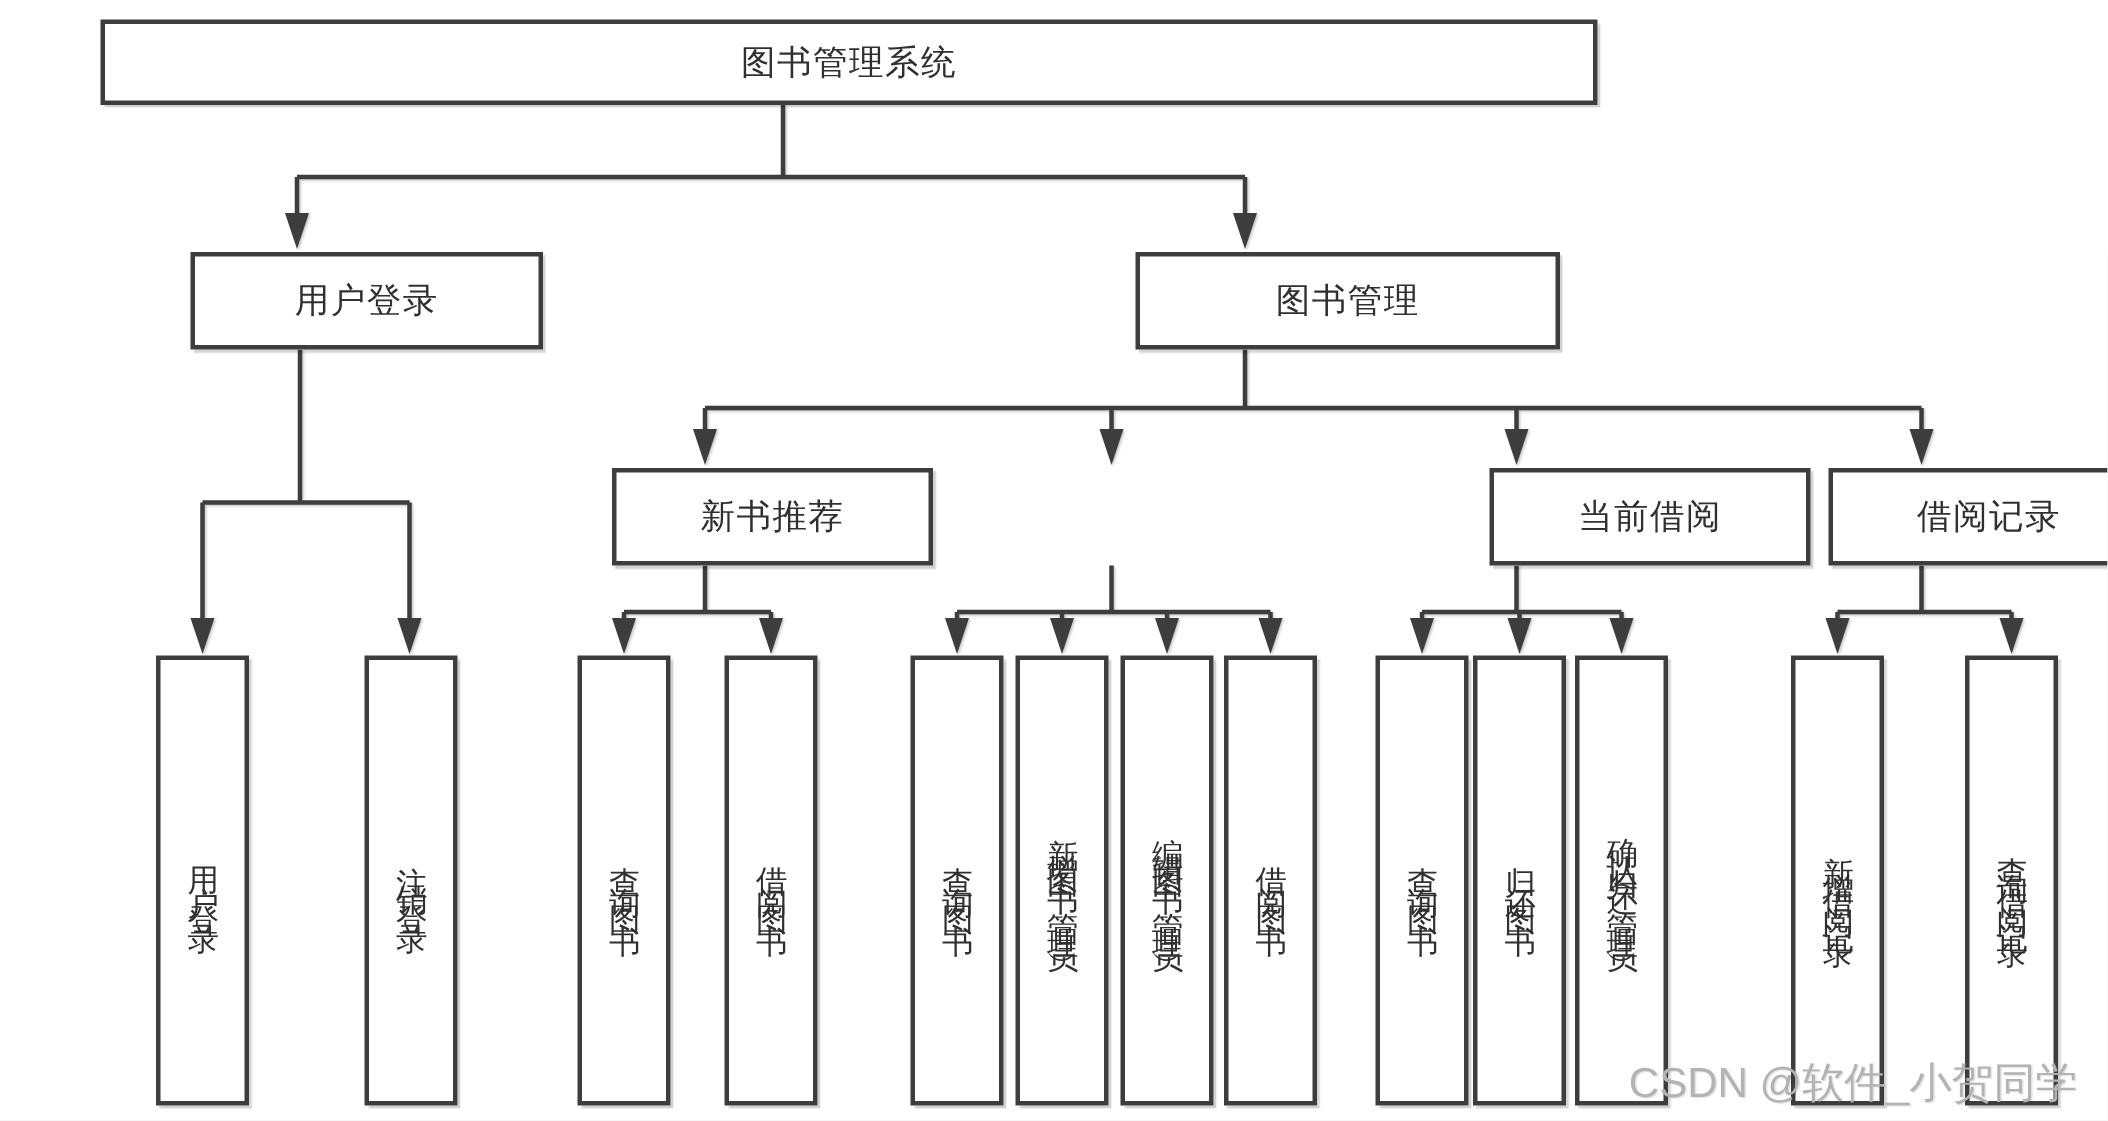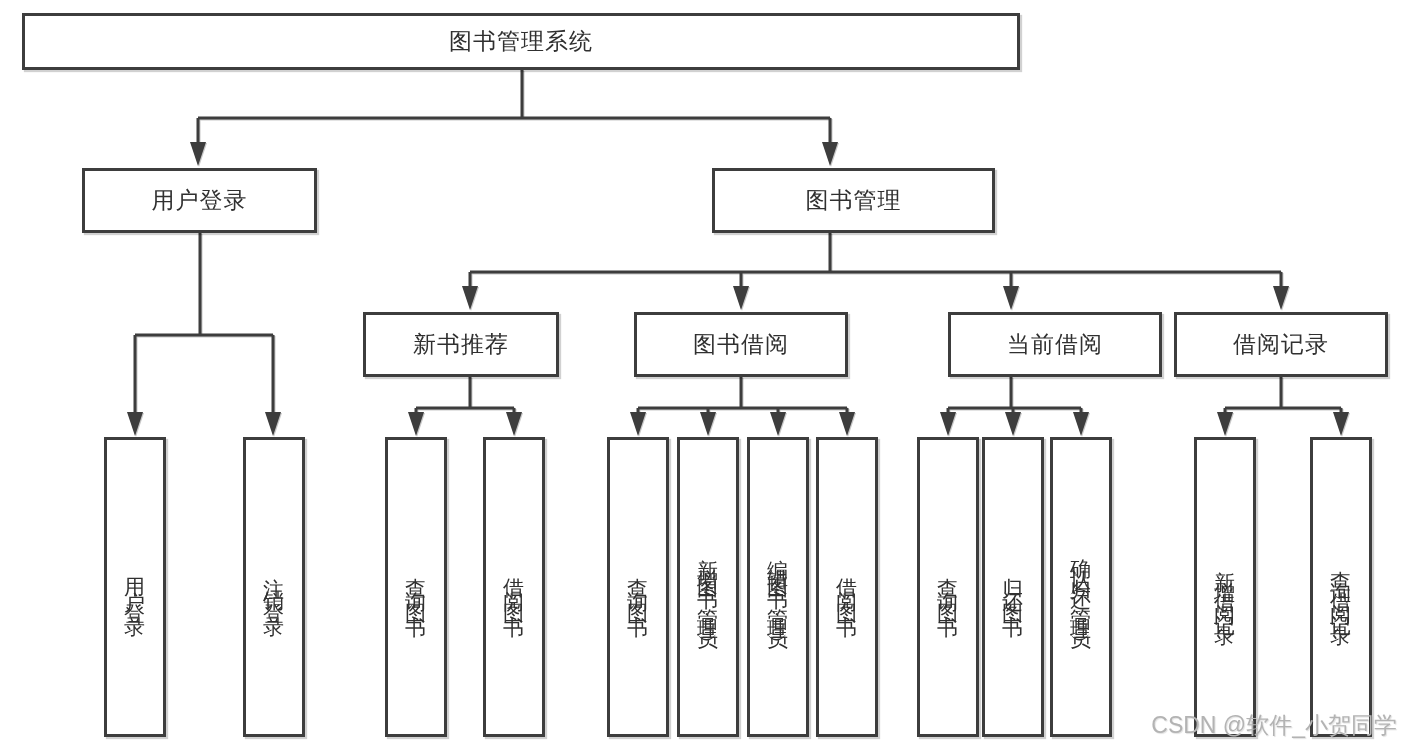--- a/index.html
+++ b/index.html
@@ -25,41 +25,42 @@
   .hbox{
     position:absolute;
     box-sizing:border-box;
     border:3px solid var(--line);
     background:#fff;
     display:flex;align-items:center;justify-content:center;
     font-size:23px;
     letter-spacing:1px;
     box-shadow:2px 2px 1px rgba(0,0,0,0.18);
     white-space:nowrap;
+    margin-left:45px;
   }
   .vbox{
     position:absolute;
     box-sizing:border-box;
     border:3px solid var(--line);
     background:#fff;
     width:62px;height:300px;top:437px;
     display:flex;align-items:center;justify-content:center;
     box-shadow:2px 2px 1px rgba(0,0,0,0.18);
   }
   .vbox span{
     writing-mode:vertical-rl;
     font-size:21px;
     line-height:1;
     letter-spacing:11px;
     white-space:nowrap;
   }
   .watermark{
     position:absolute;
-    right:8px;bottom:6px;
-    font-size:23px;
+    right:20px;bottom:6px;
+    font-size:28px;
     color:var(--wm);
     text-shadow:1px 1px 1px rgba(0,0,0,0.12);
     white-space:nowrap;
   }
 </style>
 </head>
 <body>
 
 <div class="stage">
 
@@ -100,25 +101,22 @@
     <span>图书管理系统</span>
   </div>
 
   <div class="hbox" style="left:82px;top:168px;width:235px;height:65px">
     <span>用户登录</span>
   </div>
   <div class="hbox" style="left:712px;top:168px;width:283px;height:65px">
     <span>图书管理</span>
   </div>
 
-  <div class="hbox" style="left:363px;top:312px;width:196px;height:65px">
+  <div class="hbox" style="left:363px;top:312px;width:214px;height:65px">
     <span>新书推荐</span>
-  </div>
-  <div class="hbox" style="left:634px;top:312px;width:214px;height:65px">
-    <span>图书借阅</span>
   </div>
   <div class="hbox" style="left:948px;top:312px;width:214px;height:65px">
     <span>当前借阅</span>
   </div>
   <div class="hbox" style="left:1174px;top:312px;width:214px;height:65px">
     <span>借阅记录</span>
   </div>
 
   <div class="vbox" style="left:104px">
     <span style="letter-spacing: 13px;">用户登录</span>

